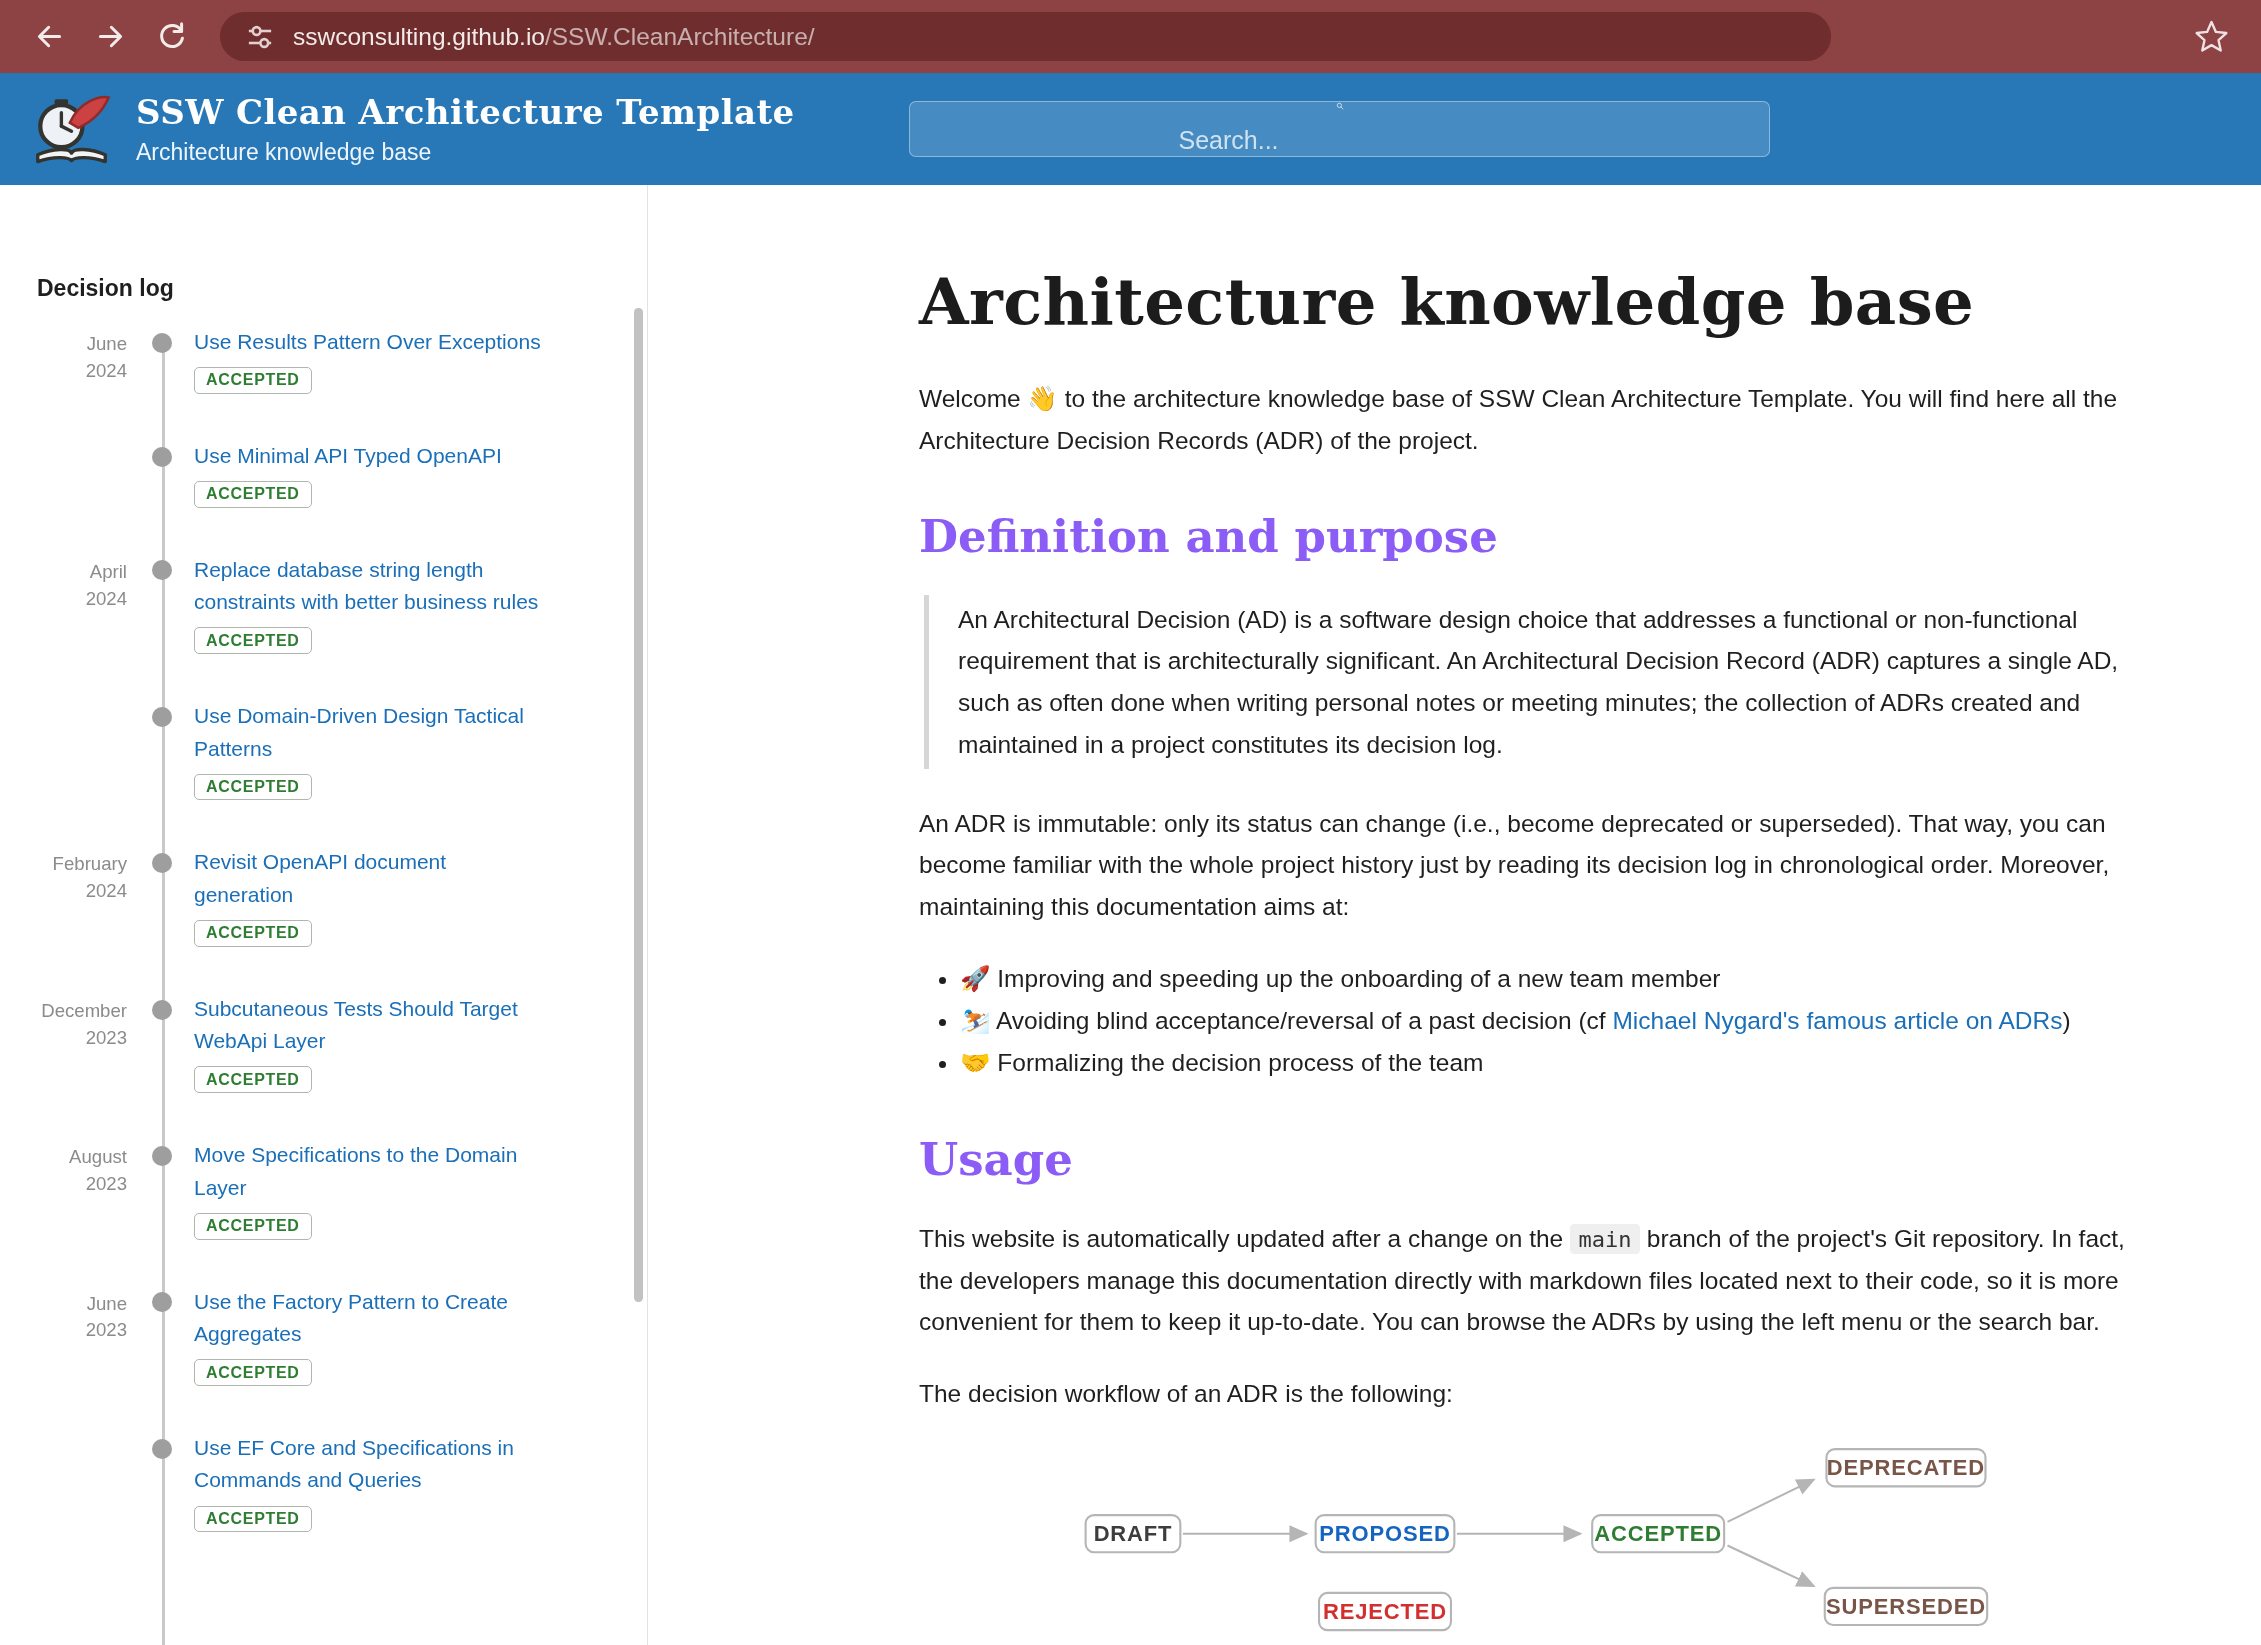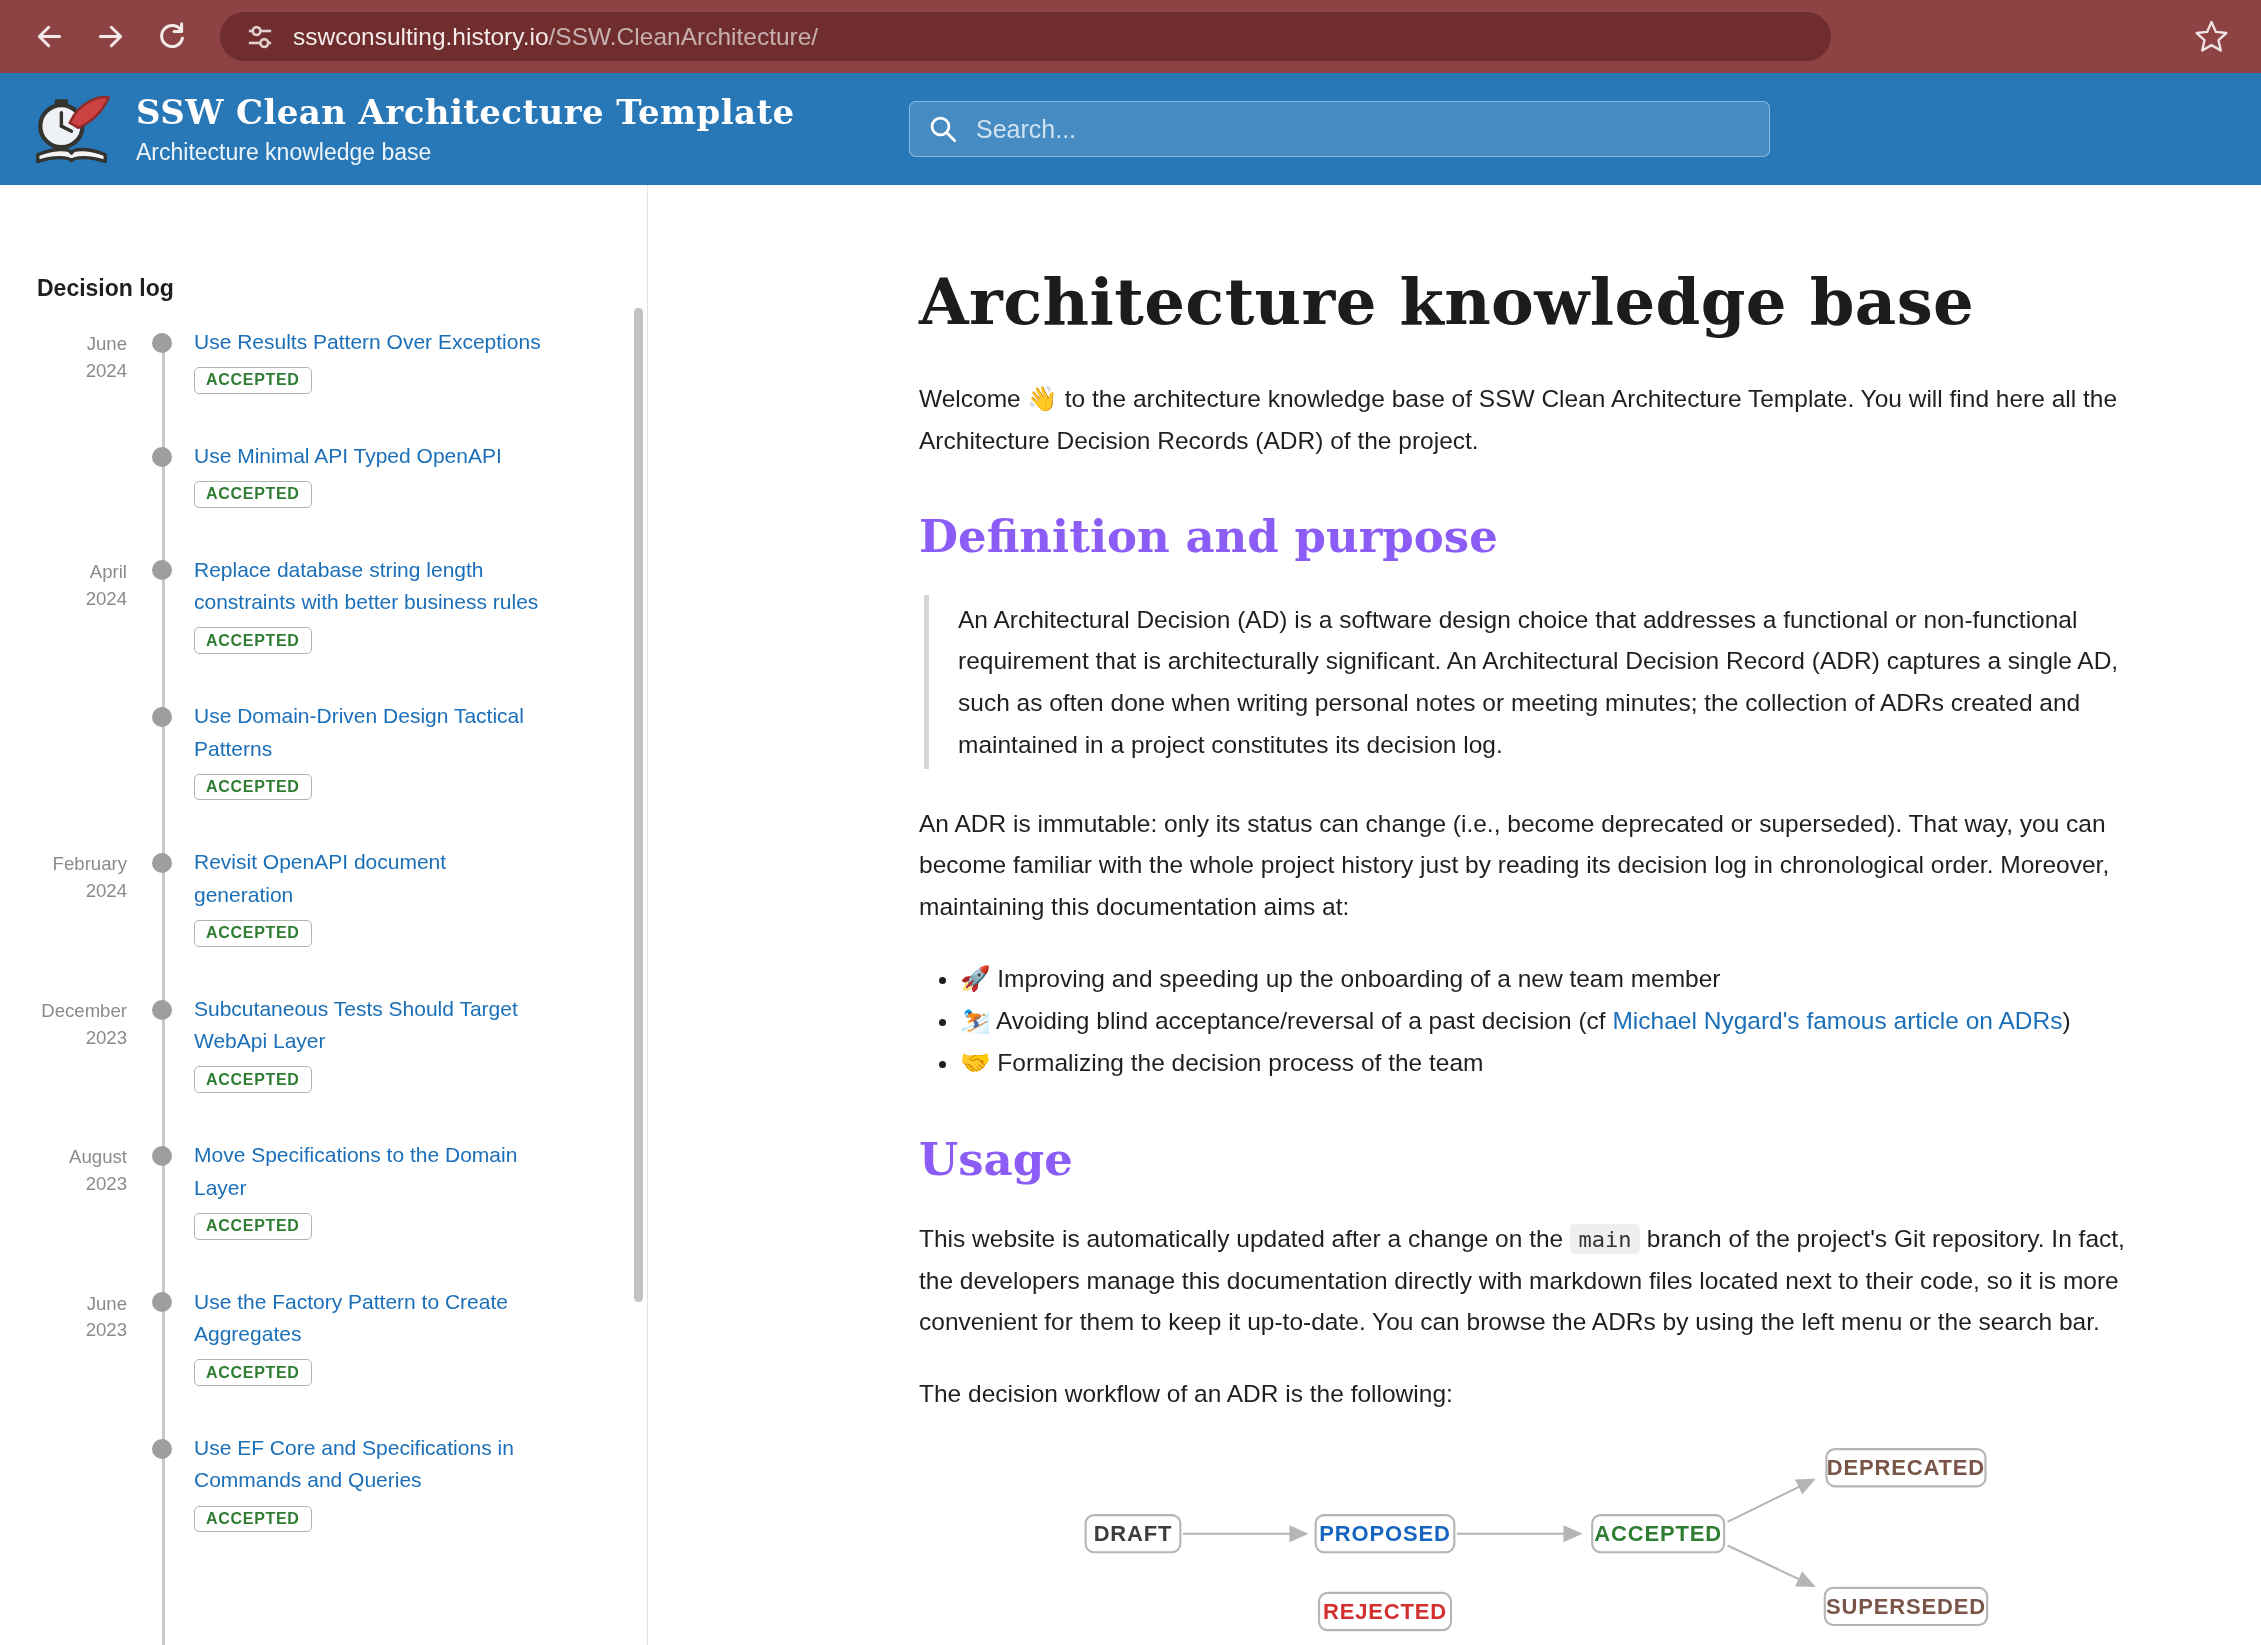--- a/index.html
+++ b/index.html
@@ -48,21 +48,21 @@
     font-family: "DejaVu Serif", serif;
     font-size: 34px; font-weight: 700; letter-spacing: 0.4px;
   }
   .app-subtitle { font-size: 23px; margin-top: 6.8px; color: #eef5fb; font-weight: 400; }
   .search-box {
     position: absolute; left: 909px; top: 50%; transform: translateY(-50%);
     width: 861px; height: 56px;
     background: rgba(255,255,255,0.14);
     border: 1.7px solid rgba(255,255,255,0.38);
     border-radius: 6.8px;
-    display: flex; align-items: center; padding: 0 17px; gap: 15px;
+    display: flex; align-items: center; padding: 0 17px; gap: 15px; flex-direction: column;
   }
   .search-box input {
     flex: 1; background: transparent; border: none; outline: none;
     color: #fff; font-size: 25px; font-family: "Liberation Sans", sans-serif;
   }
   .search-box input::placeholder { color: rgba(255,255,255,0.75); }
 
   
   .layout { display: flex; height: 1461px; }
 
@@ -163,21 +163,21 @@
       <path d="M34 7 v9 h-9" stroke="#f3eaea" stroke-width="3.6" fill="none" stroke-linecap="round" stroke-linejoin="round"></path>
     </svg>
   </div>
   <div class="url-bar">
     <svg width="36" height="36" viewBox="0 0 42 42">
       <line x1="8" y1="14" x2="34" y2="14" stroke="#e3cfcf" stroke-width="3"></line>
       <circle cx="17" cy="14" r="4.5" fill="#6f2d2d" stroke="#e3cfcf" stroke-width="3"></circle>
       <line x1="8" y1="28" x2="34" y2="28" stroke="#e3cfcf" stroke-width="3"></line>
       <circle cx="26" cy="28" r="4.5" fill="#6f2d2d" stroke="#e3cfcf" stroke-width="3"></circle>
     </svg>
-    <div class="url-text"><span class="url-host">sswconsulting.history.io</span><span class="url-path">/SSW.CleanArchitecture/</span></div>
+    <div class="url-text"><span class="url-host">sswconsulting.github.io</span><span class="url-path">/SSW.CleanArchitecture/</span></div>
   </div>
   <div class="chrome-spacer"></div>
   <div class="nav-btn">
     <svg width="39" height="39" viewBox="0 0 46 46">
       <path d="M23 6 L28.2 17.6 L40.5 18.9 L31.3 27.3 L33.9 39.5 L23 33.2 L12.1 39.5 L14.7 27.3 L5.5 18.9 L17.8 17.6 Z" fill="none" stroke="#f0e2e2" stroke-width="2.8" stroke-linejoin="round"></path>
     </svg>
   </div>
 </div>
 
 <div class="app-header">

